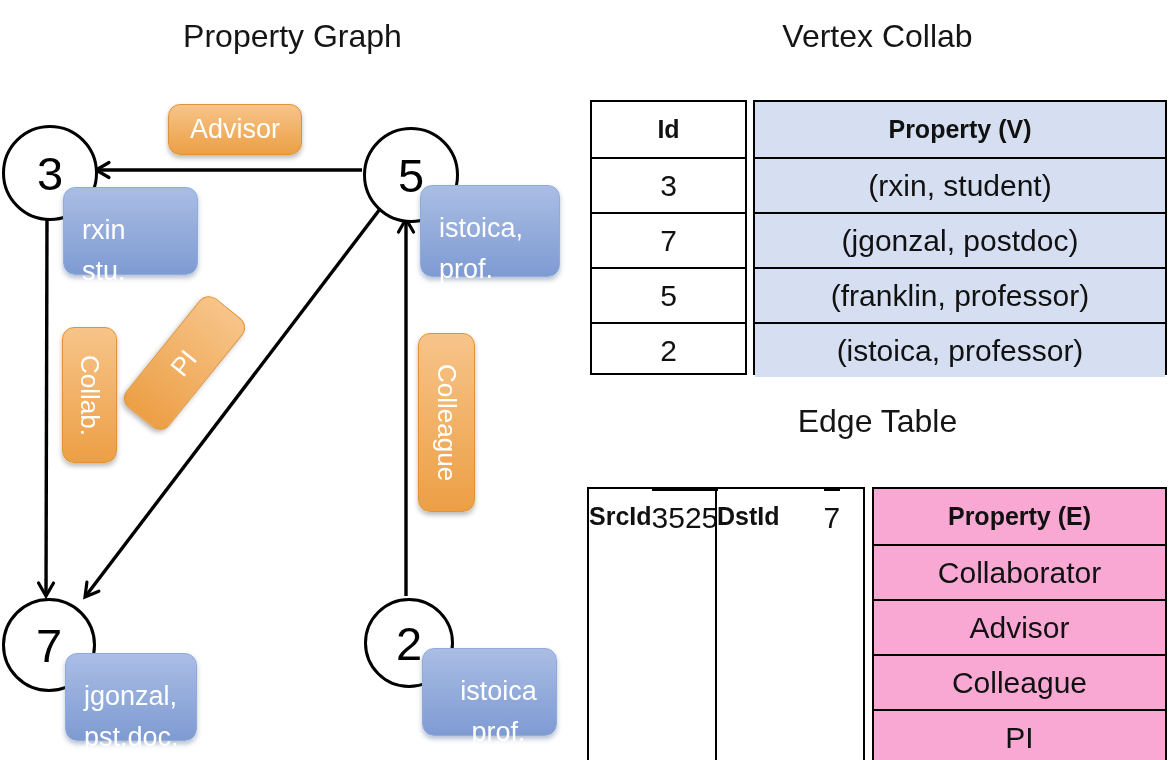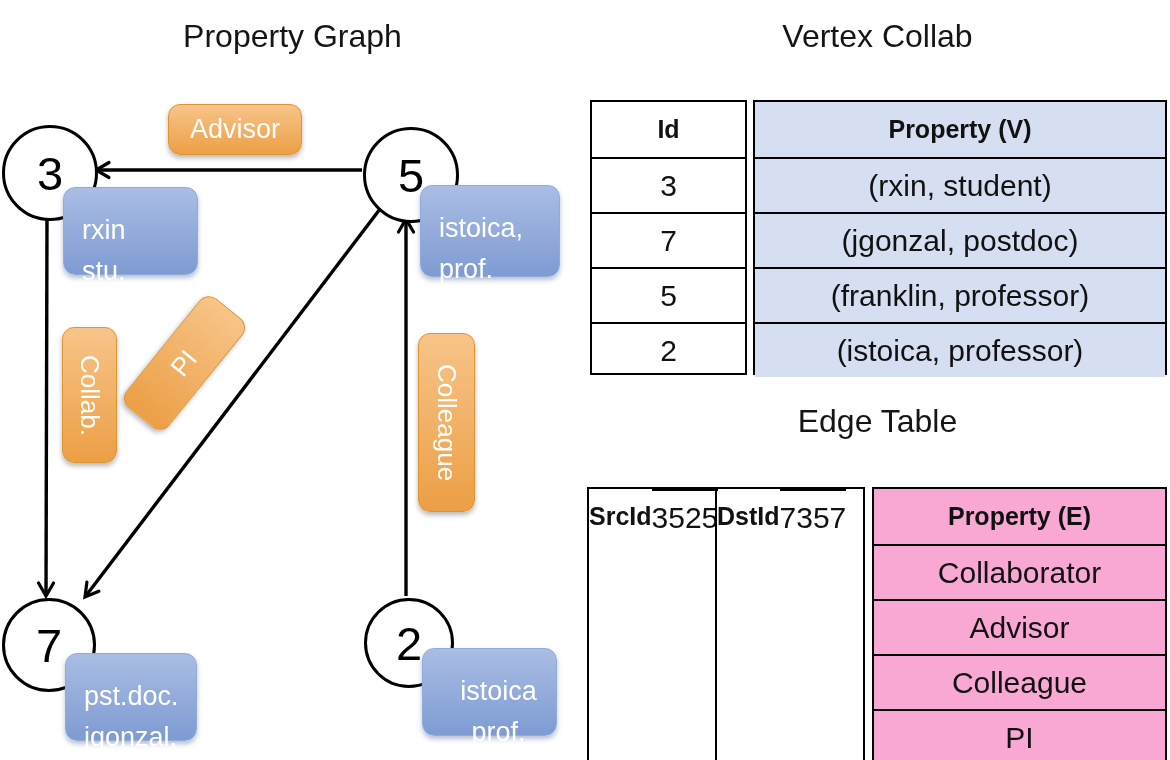--- a/index.html
+++ b/index.html
@@ -60,21 +60,21 @@
   .twin{display:flex;height:100%;}
   .twin .cell-col{flex:none;display:flex;flex-direction:row;}
   .twin .cell-col + .cell-col{border-left:2px solid #000;box-sizing:border-box;}
   .fill-v .trow{background:#d5dff1;}
   .fill-e .trow{background:#f9a8d4;}
   #vt-id{left:590px;top:100px;width:157px;height:275px;}
   #vt-prop{left:753px;top:100px;width:414px;height:275px;}
   #et-ids{left:587px;top:487px;width:278px;height:275px;}
   #et-prop{left:872px;top:487px;width:295px;height:275px;}
   #et-ids .col-src{width:126px;}
-  #et-ids .col-dst{width:170px;}
+  #et-ids .col-dst{width:170px;gap:44px;}
   #graph-title{left:0px;top:18px;width:585px;}
   #vertex-title{left:585px;top:18px;width:585px;}
   #edge-title{left:585px;top:403px;width:585px;}
 </style>
 </head>
 <body>
 
 <div class="stage">
 
   <div class="big-title" id="graph-title">Property Graph</div>
@@ -106,22 +106,22 @@
 
   <div class="pbox" id="prop-3">
     <div>rxin</div>
     <div>stu.</div>
   </div>
   <div class="pbox" id="prop-5">
     <div>istoica,</div>
     <div>prof.</div>
   </div>
   <div class="pbox" id="prop-7">
+    <div>jgonzal,</div>
     <div>pst.doc.</div>
-    <div>jgonzal,</div>
   </div>
   <div class="pbox" id="prop-2">
     <div>istoica</div>
     <div>prof.</div>
   </div>
 
   <div class="ebox" id="advisor-label">Advisor</div>
   <div class="ebox vert" id="collab-label">Collab.</div>
   <div class="ebox vert" id="colleague-label">Colleague</div>
   <div class="ebox" id="pi-label">

